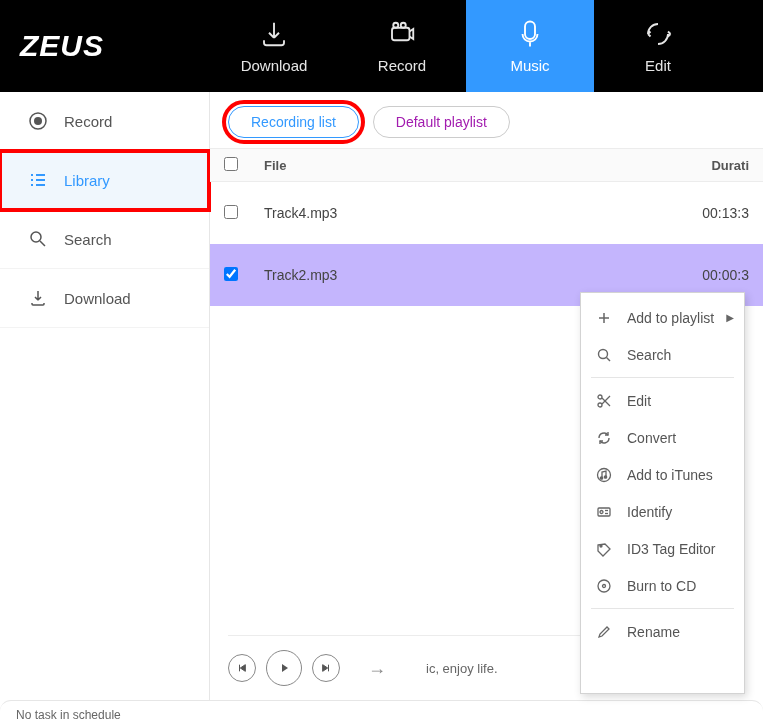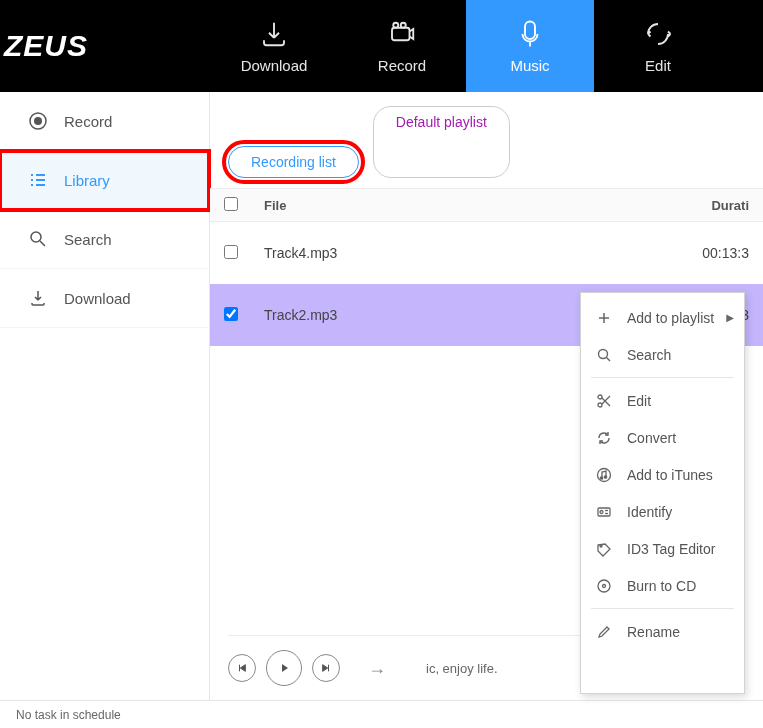--- a/index.html
+++ b/index.html
@@ -13,21 +13,21 @@
 }
 .header {
   background: #000;
   height: 92px;
   display: flex;
   align-items: stretch;
 }
 .logo {
   display: flex;
   align-items: center;
-  padding-left: 4px;
+  padding-left: 20px;
   width: 210px;
 }
 .logo-text {
   color: #fff;
   font-size: 30px;
   font-weight: 900;
   letter-spacing: 1px;
   font-style: italic;
 }
 .nav-tabs {
@@ -113,21 +113,20 @@
   color: #a21caf;
   background: #fff;
 }
 .pill.active {
   border-color: #3399ff;
   color: #3399ff;
 }
 .pill.highlighted {
   outline: 4px solid #ff0000;
   outline-offset: 2px;
-  margin-top: 40px;
 }
 .table-head {
   display: flex;
   align-items: center;
   height: 34px;
   padding: 8px 14px;
   border-top: 1px solid #ececec;
   border-bottom: 1px solid #ececec;
   background: #fafafa;
   font-size: 13px;
@@ -190,20 +189,21 @@
   padding-left: 30px;
 }
 .footer {
   height: 28px;
   border-top: 1px solid #e6e6e6;
   display: flex;
   align-items: center;
   padding: 0 16px;
   font-size: 12px;
   color: #666;
+  border-radius: 11px;
 }
 .context-menu {
   position: absolute;
   top: 200px;
   left: 370px;
   width: 165px;
   background: #fff;
   border: 1px solid #d3d3d3;
   box-shadow: 2px 3px 8px rgba(0,0,0,0.15);
   padding: 6px 0;

